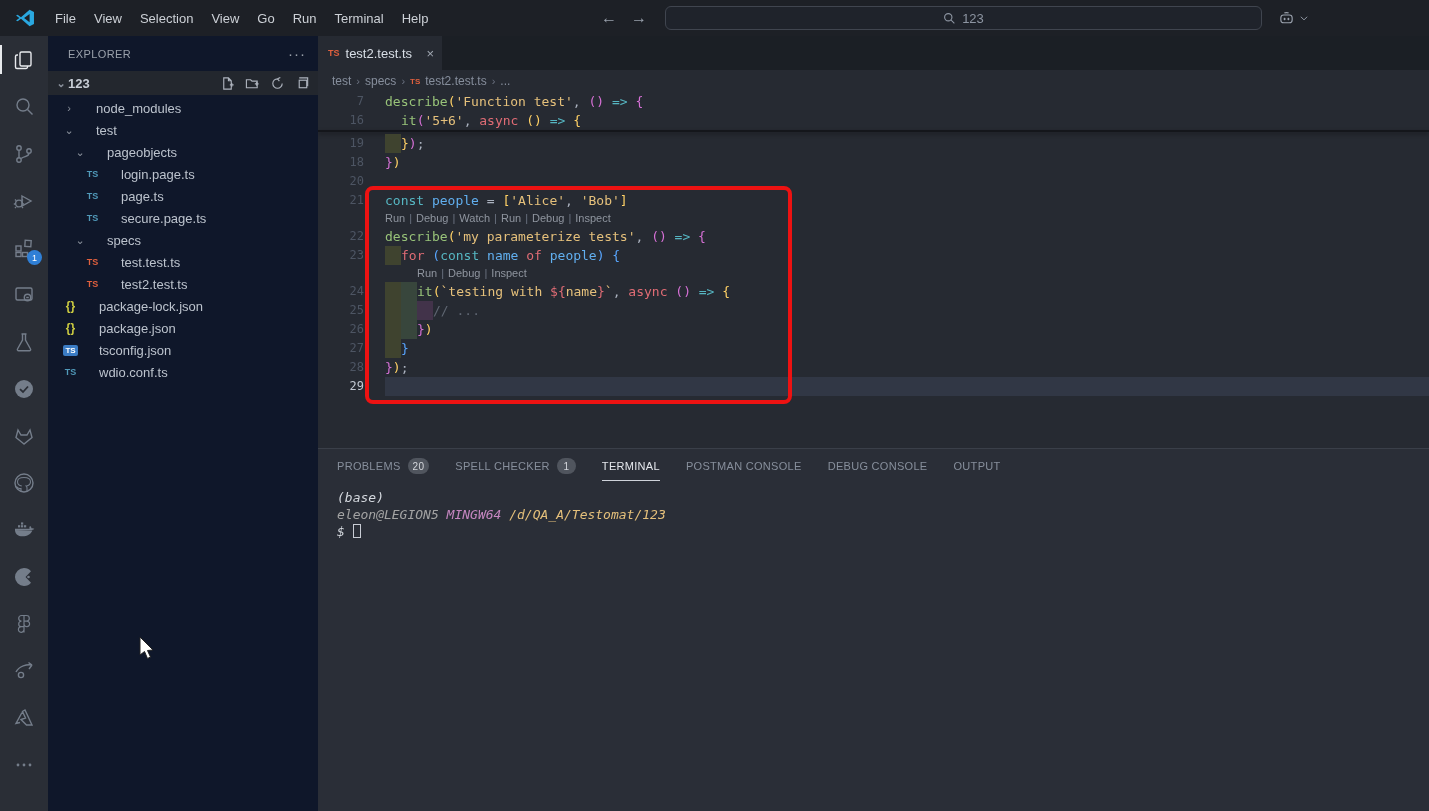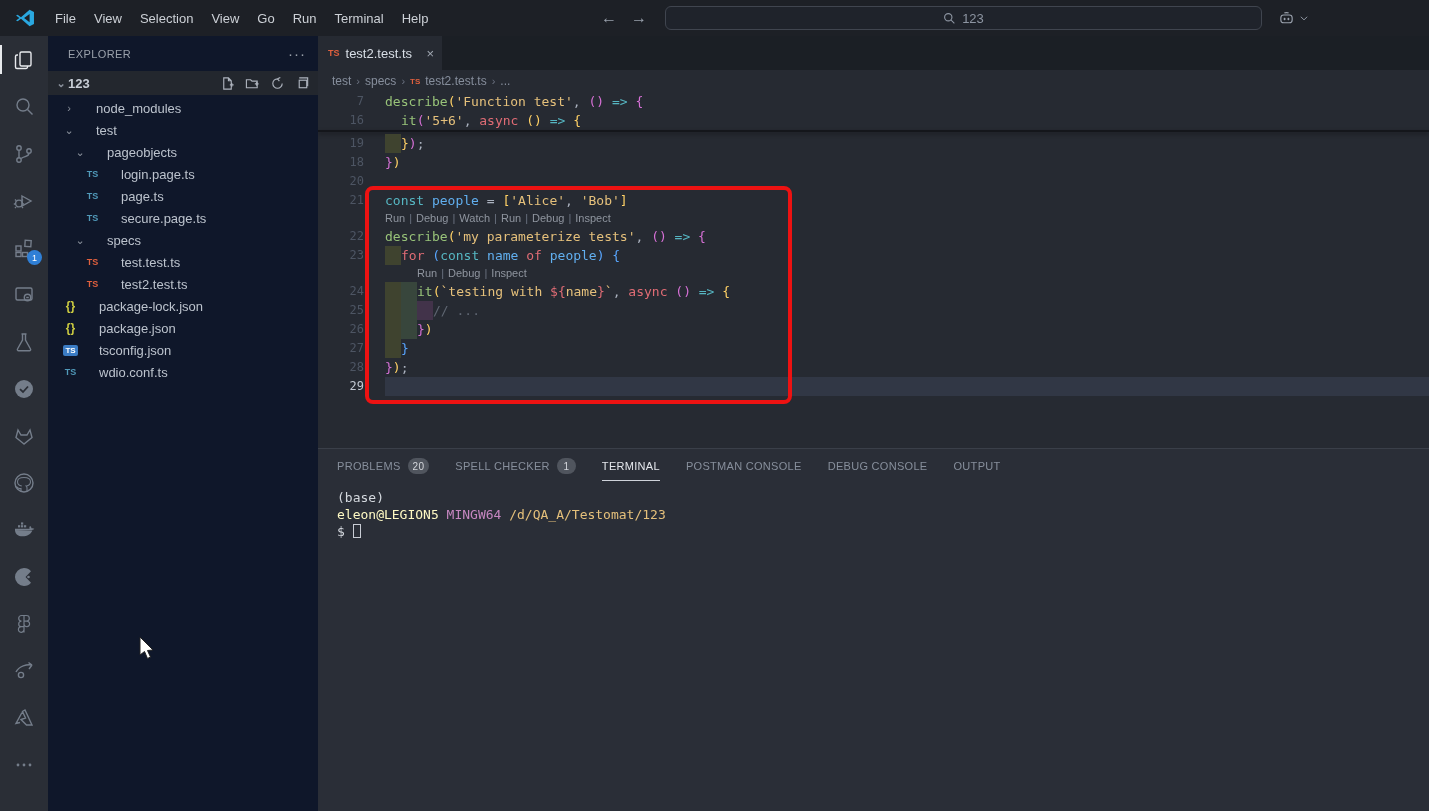--- a/index.html
+++ b/index.html
@@ -87,22 +87,22 @@
   .anno-box { position:absolute; left:47px; top:94px; width:427px; height:218px;
               border:4px solid #ed1212; border-radius:8px; pointer-events:none; z-index:5; }
 
   
   .panel { height:363px; flex:0 0 363px; background:#2a2e37; border-top:1px solid #3a3f49; display:flex; flex-direction:column; }
   .ptabs { height:32px; display:flex; align-items:flex-start; gap:26px; padding-left:19px; font-size:11px; color:#878f9c; letter-spacing:.3px; flex:0 0 32px; }
   .ptab { display:flex; align-items:center; gap:7px; height:100%; padding-top:2px; cursor:default; }
   .ptab.active { color:#e4e7ec; box-shadow:inset 0 -1px 0 #cfd3da; }
   .pbadge { background:#50555e; color:#d4d7dc; font-size:10px; min-width:19px; height:16px; border-radius:9px;
             display:inline-flex; align-items:center; justify-content:center; padding:0 5px; }
-  .terminal { font-family:"DejaVu Sans Mono", monospace; font-size:13px; padding:8px 0 0 19px; line-height:17px; color:#cfd4db; flex:1; }
-  .t-green { color:#fef9c3; } .t-magenta { color:#c586c0; } .t-yellow { color:#e5c07b; } .t-wht { color:#d4d8de; }
+  .terminal { font-family:"DejaVu Sans Mono", monospace; font-size:13px; padding:8px 0 0 19px; line-height:17px; color:#cfd4db; flex:1;font-style:italic; }
+  .t-green { color:#a3a3a3; } .t-magenta { color:#c586c0; } .t-yellow { color:#e5c07b; } .t-wht { color:#d4d8de; }
   .t-cursor { display:inline-block; width:8px; height:14px; border:1px solid #c8ccd4; vertical-align:-2px; }
 
   
   .mouse { position:absolute; left:138px; top:636px; z-index:20; pointer-events:none; }
 </style>
 </head>
 <body>
 
 <div class="app">
 

